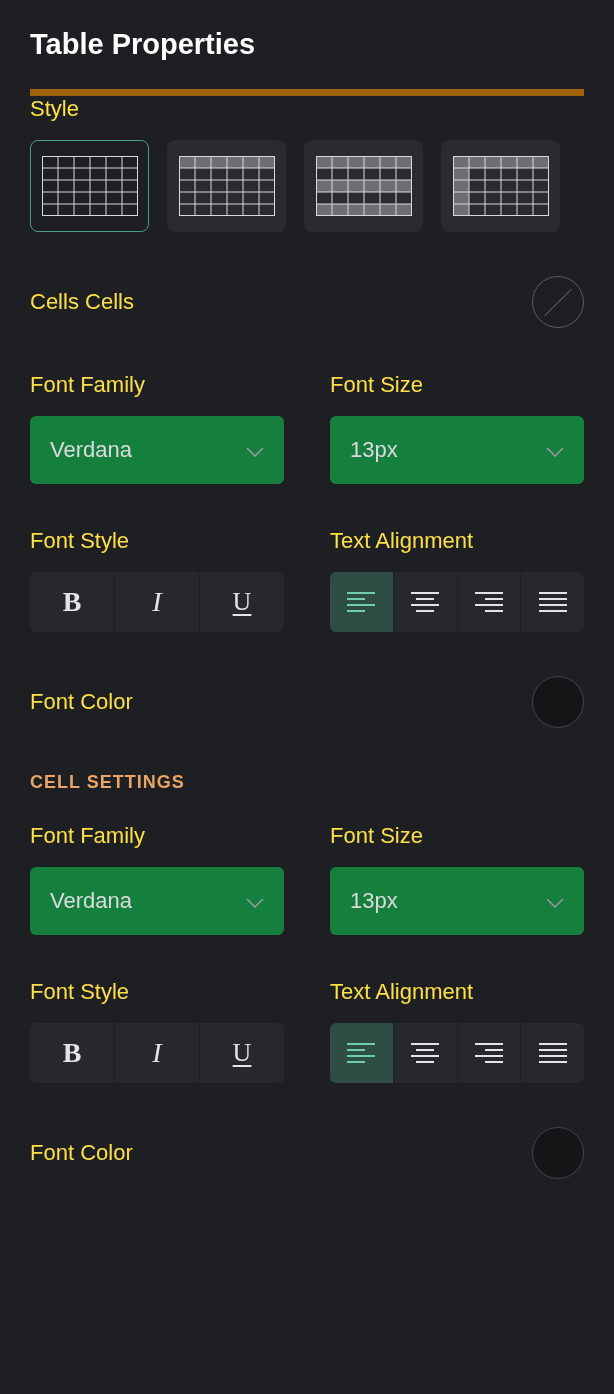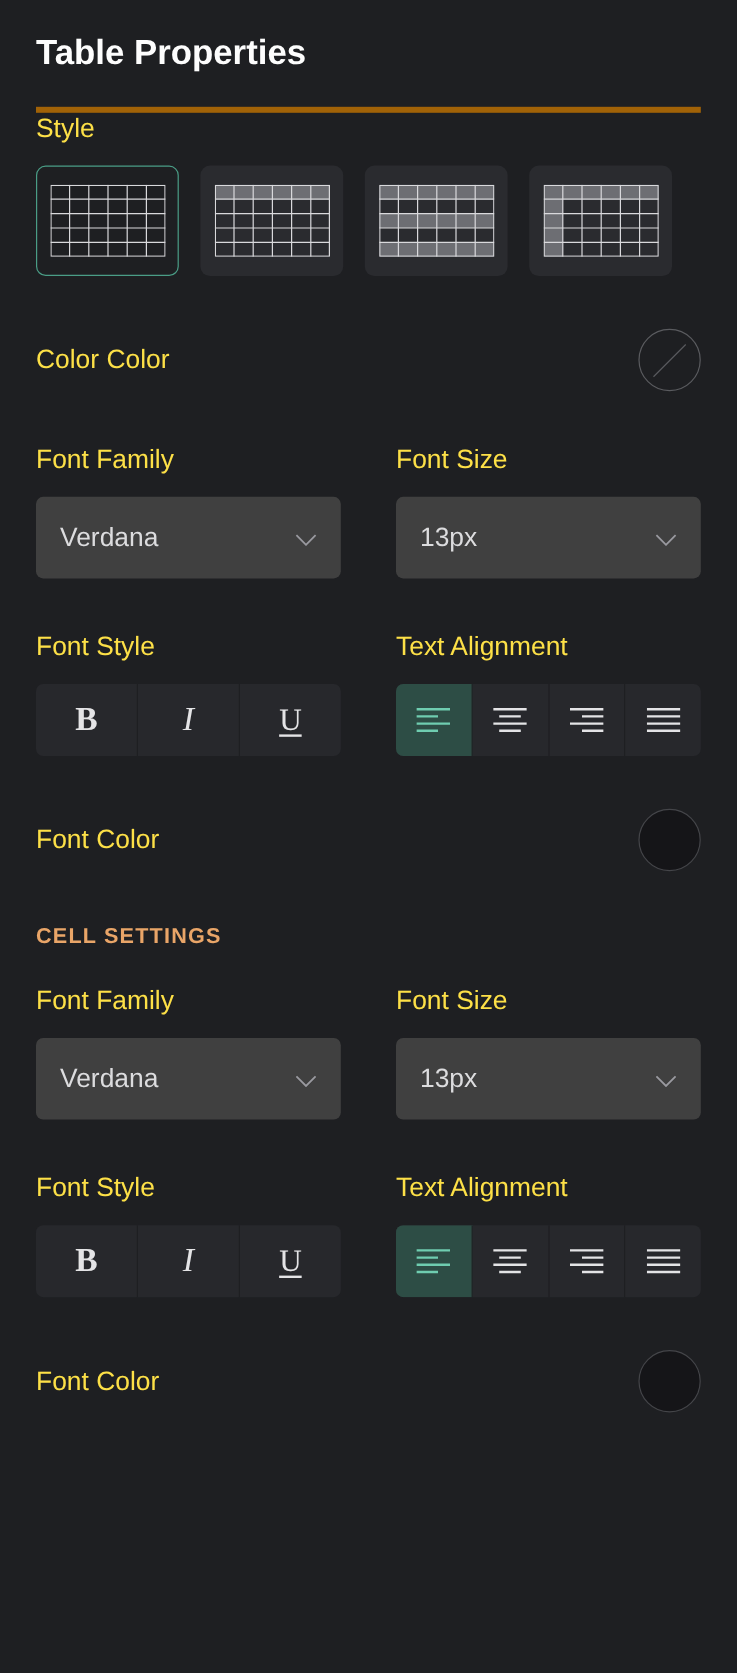--- a/index.html
+++ b/index.html
@@ -10,21 +10,21 @@
     color: #e4e4e6;
     font-family: -apple-system, BlinkMacSystemFont, "Segoe UI", Helvetica, Arial, sans-serif;
     overflow: hidden;
   }
   .panel { padding: 0 30px; }
   .title {
     font-size: 29px;
     font-weight: 700;
     color: #fdfdfd;
     padding: 28px 0 28px 0;
-    border-bottom: 5px solid #a16207;
+    border-bottom: 7px solid #a16207;
   }
   .section-heading {
     color: #e9a568;
     font-size: 18px;
     font-weight: 600;
     letter-spacing: 1px;
     text-transform: uppercase;
     margin-top: 36px;
     margin-bottom: 30px;
   }
@@ -72,21 +72,21 @@
     left: 6px; right: 6px; top: 50%;
     border-top: 1.5px solid #5a5b5f;
     transform: rotate(-45deg);
     transform-origin: center;
   }
   .color-well.dark { background: #151518; border-color: #444549; }
 
   
   .select {
     height: 68px;
-    background: #404040;
+    background: #15803d;
     border-radius: 6px;
     display: flex; align-items: center;
     padding: 0 20px;
     justify-content: space-between;
     cursor: pointer;
     color: #dcdcde;
     font-size: 22px;
   }
   .chev { color: #9a9aa0; }
 
@@ -183,21 +183,21 @@
           <line x1="32" y1="0" x2="32" y2="60" stroke="#d9d9dc"></line>
           <line x1="48" y1="0" x2="48" y2="60" stroke="#d9d9dc"></line>
           <line x1="64" y1="0" x2="64" y2="60" stroke="#d9d9dc"></line>
           <line x1="80" y1="0" x2="80" y2="60" stroke="#d9d9dc"></line>
         </svg>
       </div>
     </div>
   </div>
 
   <div class="colorrow group">
-    <div class="label">Color Color</div>
+    <div class="label">Cells Cells</div>
     <div class="color-well none"></div>
   </div>
 
 
   <div class="row group">
     <div class="col">
       <div class="label">Font Family</div>
       <div class="select">
         <span>Verdana</span>
         <span class="chev">

